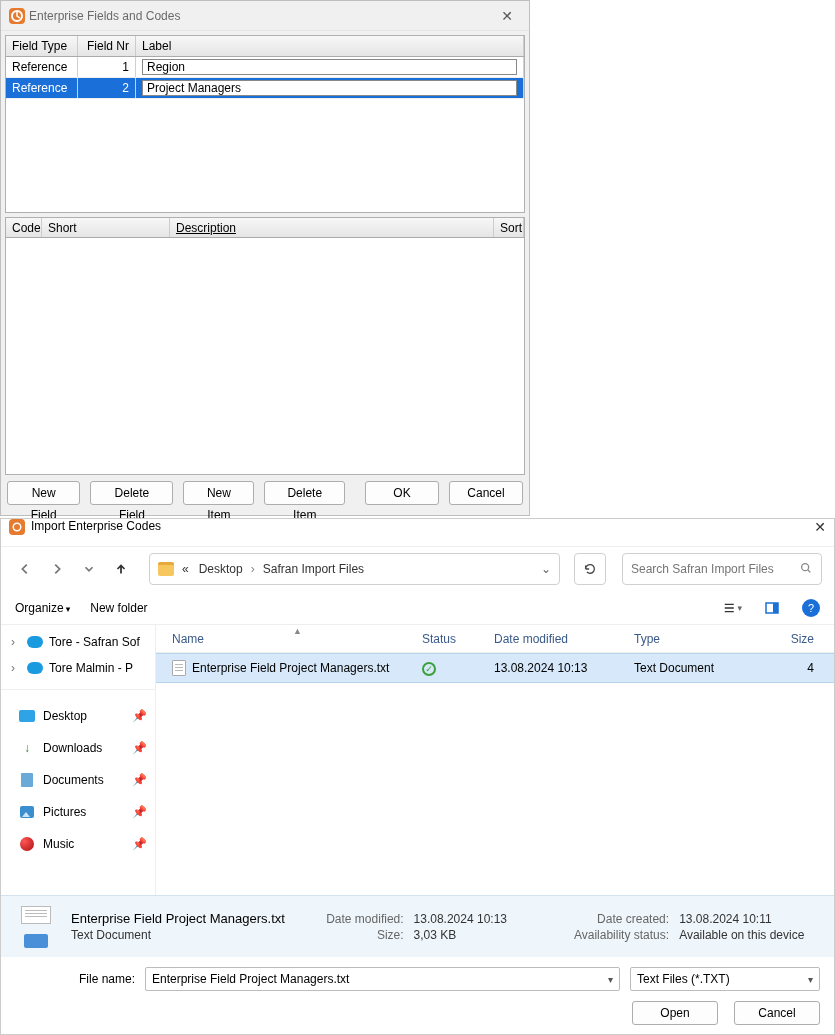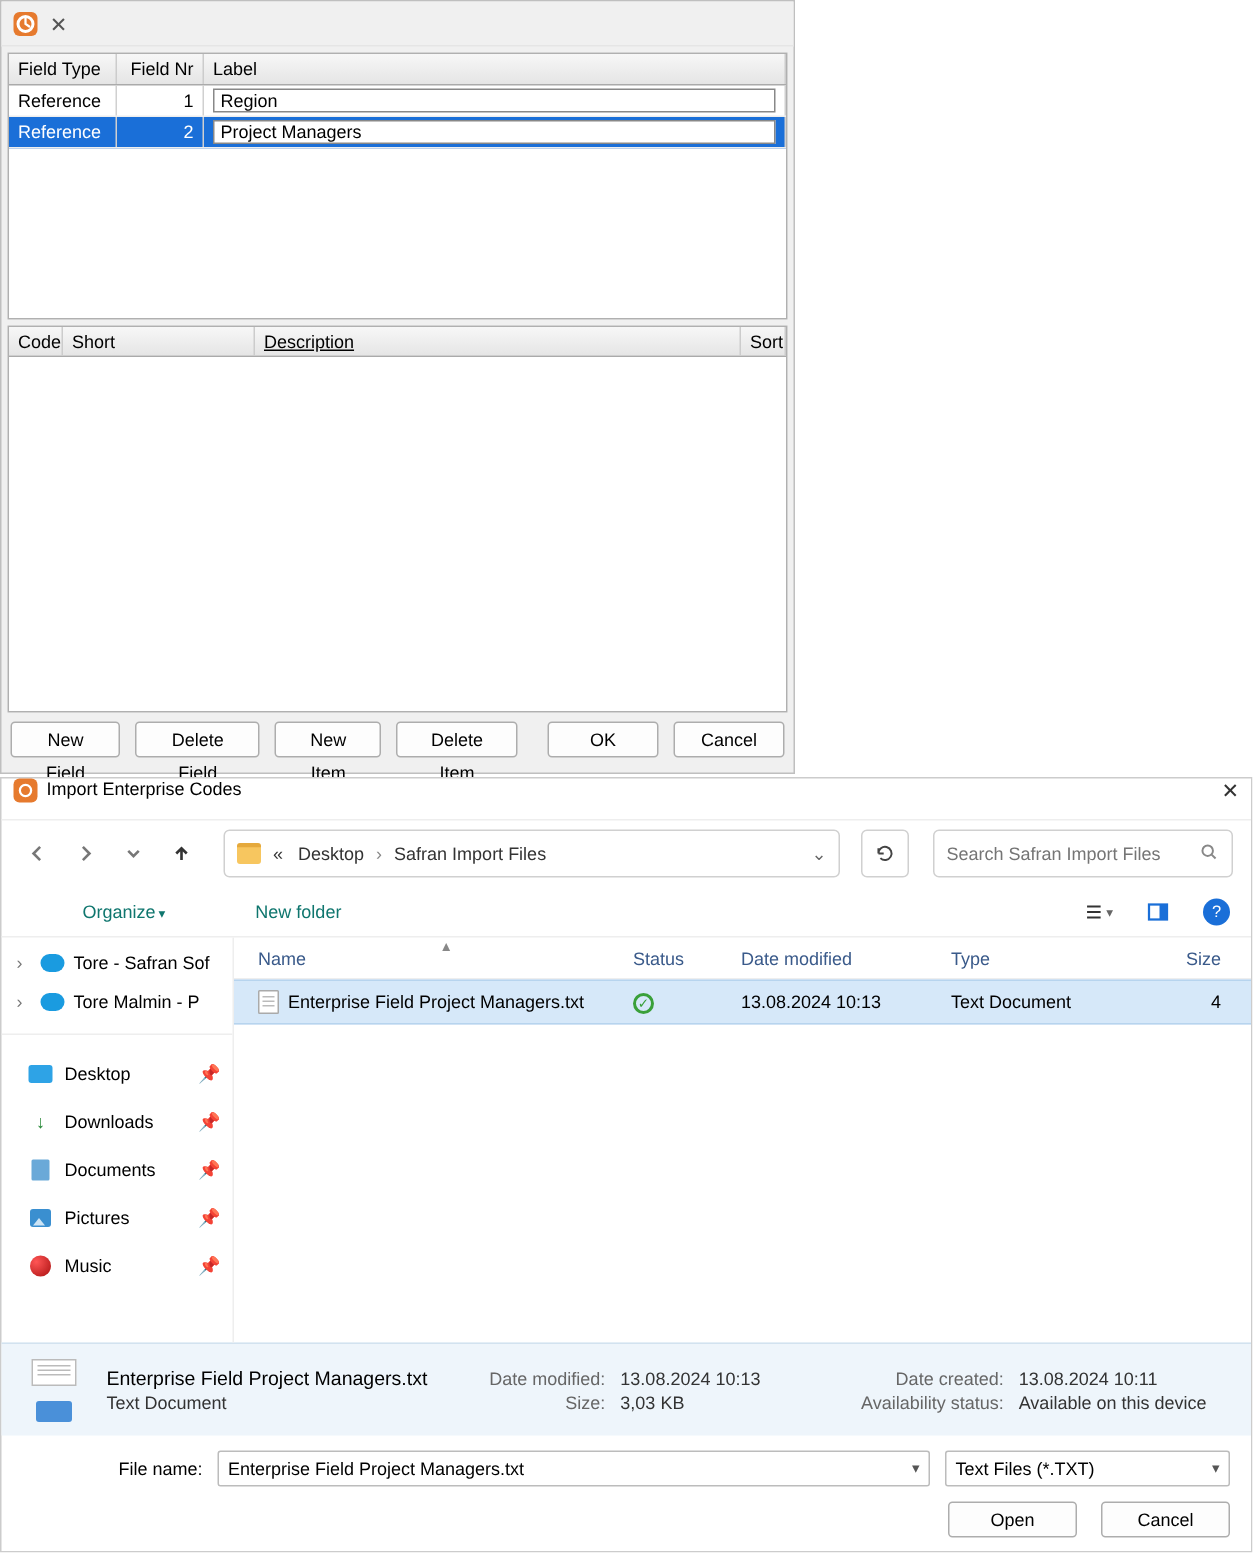--- a/index.html
+++ b/index.html
@@ -86,21 +86,21 @@
   .search {
     width: 200px; height: 32px; border: 1px solid #d0d0d0; border-radius: 4px;
     display: flex; align-items: center; padding: 0 8px; margin-left: 8px; color:#888;
   }
   .search input { border:none; outline:none; flex:1; color:#888; background:transparent; }
 
   .toolbar2 {
     height: 34px; display: flex; align-items: center; padding: 0 14px; gap: 20px;
     border-bottom: 1px solid #eee;
   }
-  .toolbar2 .t-link { color: #0f766e; margin-left: 40px; }
+  .toolbar2 .t-link { color: #000000; }
   .toolbar2 .t-link .caret { font-size: 9px; margin-left: 2px; }
   .toolbar2 .spacer { flex: 1; }
   .toolbar2 .view-ico { width: 20px; height: 20px; display:flex; align-items:center; justify-content:center; color:#444; }
   .toolbar2 .view-ico.blue { color:#1a6fd8; }
   .toolbar2 .help {
     width: 18px; height: 18px; border-radius: 50%; background:#1a6fd8; color:#fff;
     display: flex; align-items: center; justify-content: center; font-size: 11px;
   }
 
   .body2 { display: flex; height: 270px; }
@@ -181,20 +181,21 @@
 <body>
 
 <div class="win1">
   <div class="win1-titlebar">
     <span class="icon-app">
       <svg viewBox="0 0 16 16">
           <circle cx="8" cy="8" r="5" fill="none" stroke="#fff" stroke-width="2"></circle>
           <path d="M8 3v5l3 2" stroke="#fff" stroke-width="1.5" fill="none"></path>
         </svg>
     </span>
+    <span class="title">Enterprise Fields and Codes</span>
     <span class="close">✕</span>
   </div>
 
   <div class="grid1">
     <div class="grid1-head">
       <div class="col c-type">Field Type</div>
       <div class="col c-nr">Field Nr</div>
       <div class="col c-label">Label</div>
     </div>
     <div class="grid1-row">

